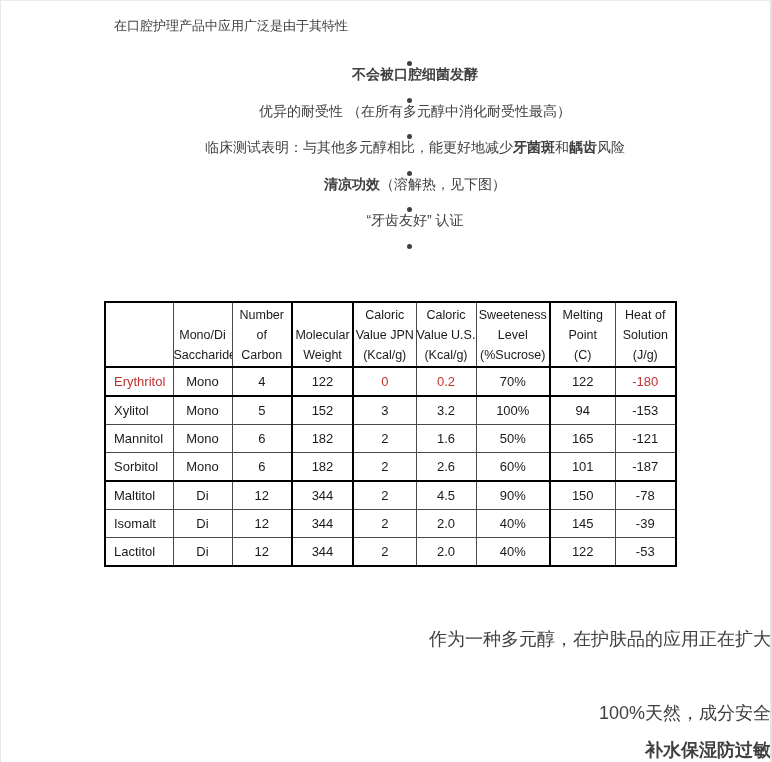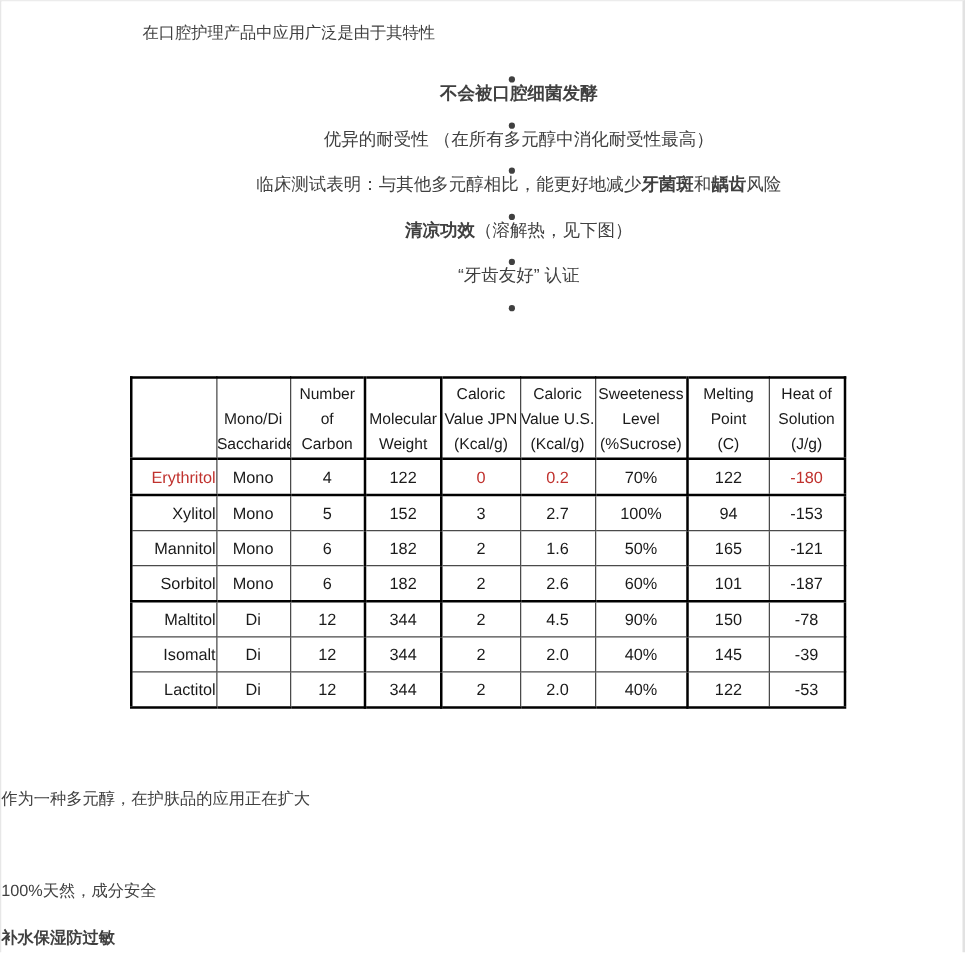--- a/index.html
+++ b/index.html
@@ -77,42 +77,42 @@
     padding-bottom: 1px;
     white-space: pre-line;
     border-bottom: 2px solid #000000;
   }
   table.data td {
     height: 27px;
     font-size: 13px;
     text-align: center;
     vertical-align: middle;
   }
-  table.data td.name-cell { text-align: right; padding-left: 8px; }
+  table.data td.name-cell { text-align: left; padding-left: 8px; }
   
   table.data th:nth-child(3), table.data td:nth-child(3),
   table.data th:nth-child(4), table.data td:nth-child(4),
   table.data th:nth-child(7), table.data td:nth-child(7) {
     border-right: 2px solid #000000;
   }
   
   table.data tbody tr:nth-child(1) td,
   table.data tbody tr:nth-child(4) td,
   table.data tbody tr:nth-child(7) td {
     border-bottom: 2px solid #000000;
   }
   .red { color: var(--highlight-red, #c0322e); }
 
   
   .footer-line {
     position: absolute;
     left: 0;
     width: 770px;
-    text-align: left;
-    font-size: 13px;
+    text-align: right;
+    font-size: 18px;
     line-height: 16px;
     color: var(--body-text, #404040);
   }
   .fl1 { top: 630px; }
   .fl2 { top: 667px; font-weight: bold; }
   .fl3 { top: 704px; }
   .fl4 { top: 741px; font-weight: bold; }
 </style>
 </head>
 <body>
@@ -181,21 +181,21 @@
             <td>70%</td>
             <td>122</td>
             <td class="red">-180</td>
           </tr>
           <tr>
             <td class="name-cell">Xylitol</td>
             <td>Mono</td>
             <td>5</td>
             <td>152</td>
             <td>3</td>
-            <td>2.7</td>
+            <td>3.2</td>
             <td>100%</td>
             <td>94</td>
             <td>-153</td>
           </tr>
           <tr>
             <td class="name-cell">Mannitol</td>
             <td>Mono</td>
             <td>6</td>
             <td>182</td>
             <td>2</td>

